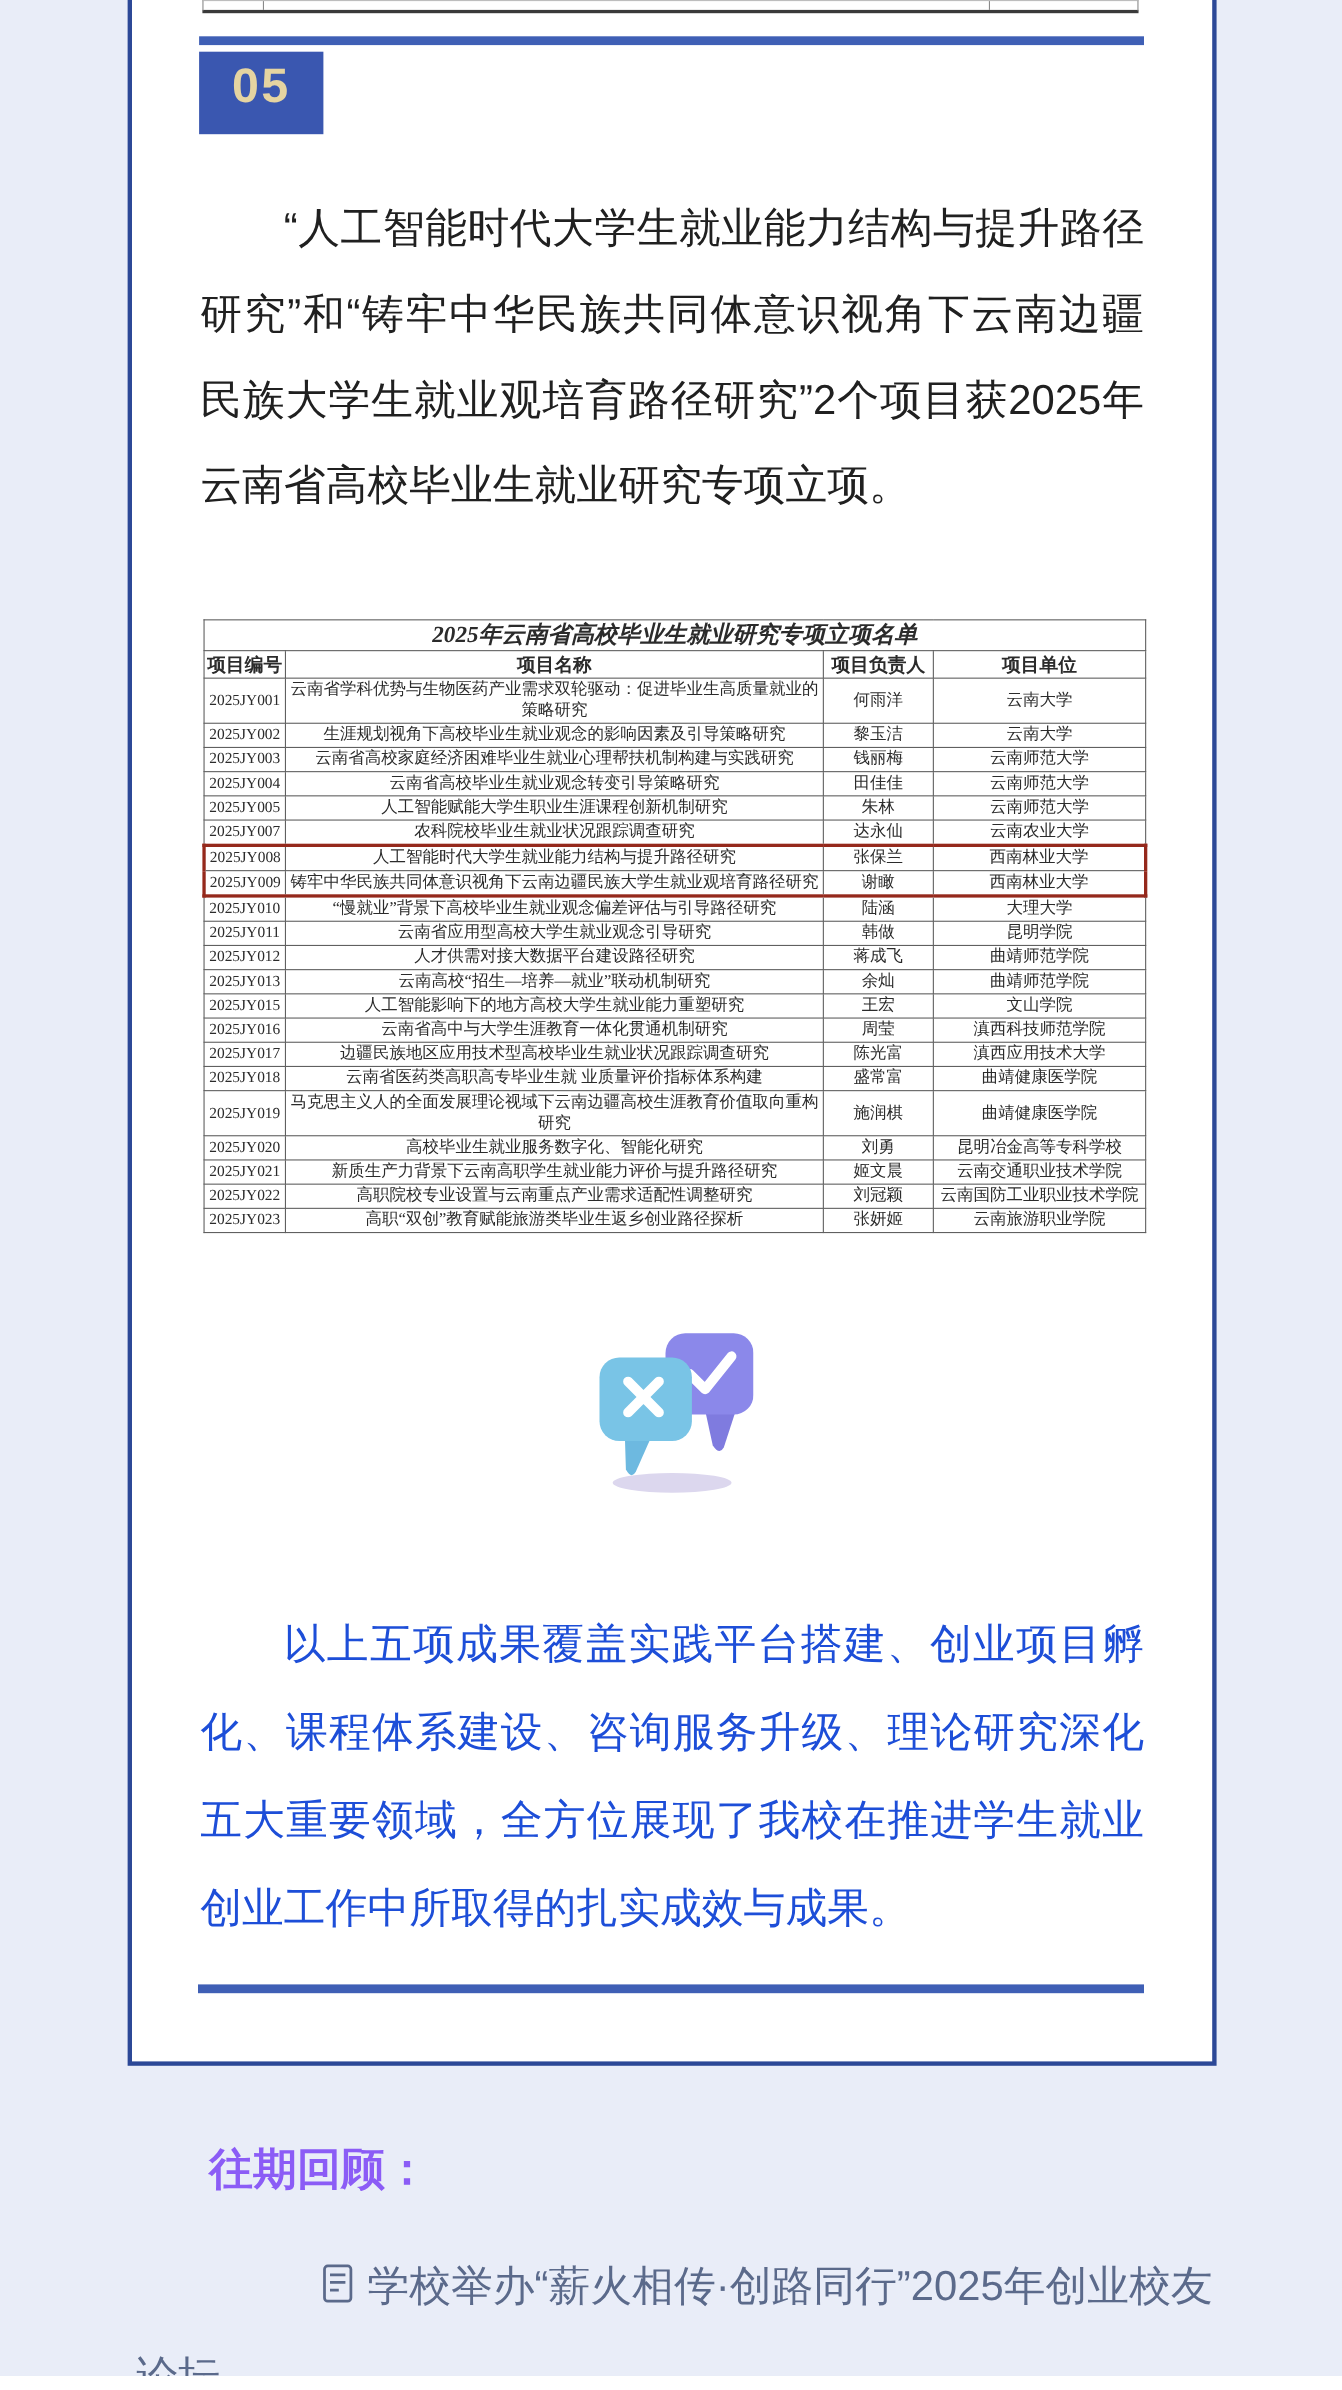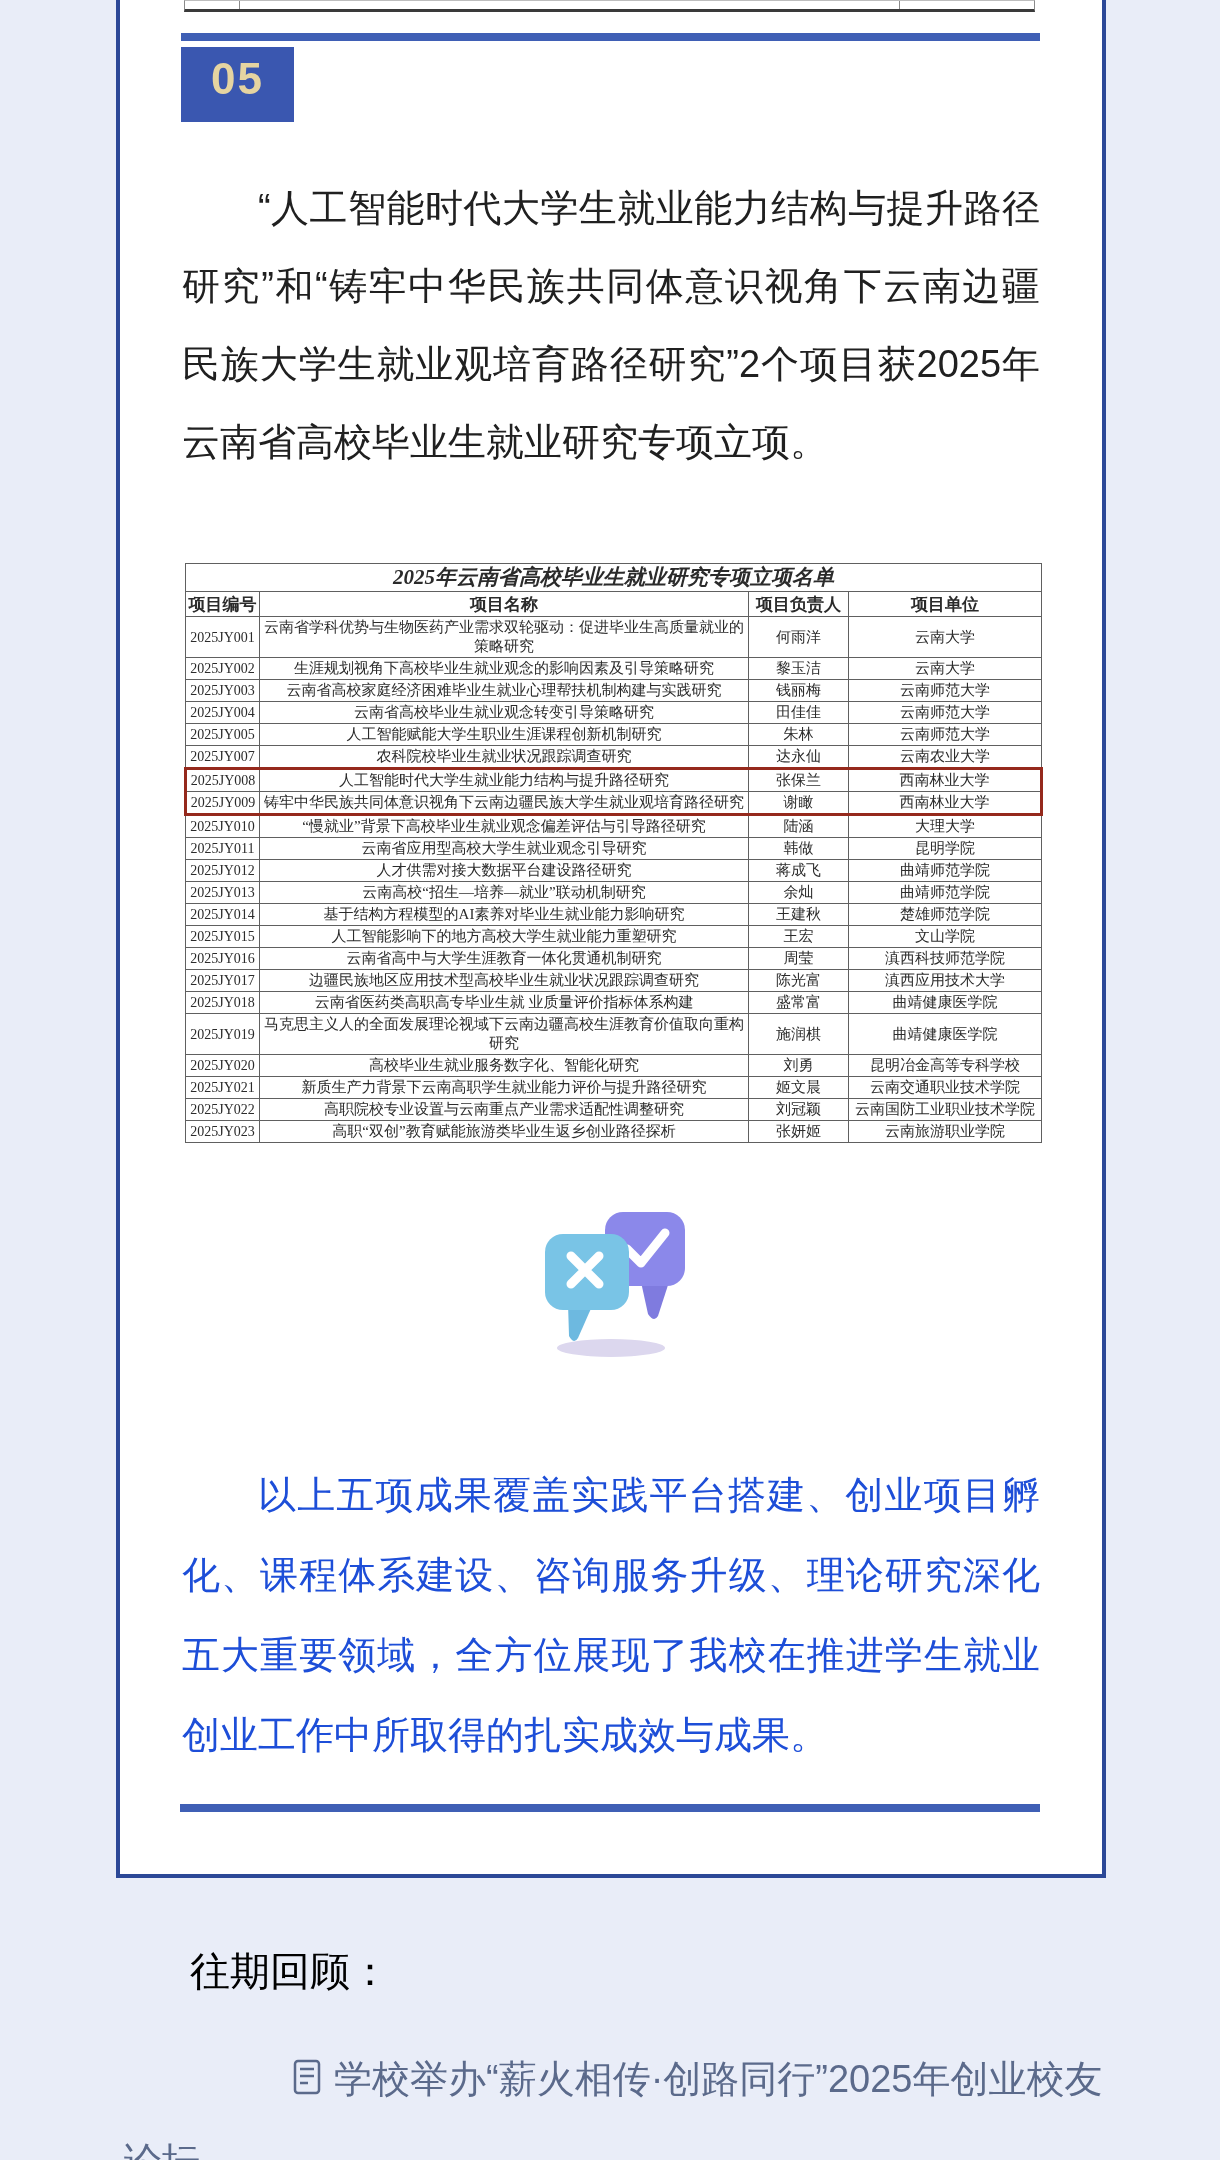--- a/index.html
+++ b/index.html
@@ -31,22 +31,22 @@
   td.ttl{font-size:21px;font-weight:bold;height:27px;border-bottom:1px solid #606060;line-height:27px;padding:0;font-style:italic;}
   tr.hdr td{font-weight:bold;font-size:17px;height:22px;}
   td.id{font-size:14px;}
   tr.hl td:first-child{border-left:3px solid #95291c;}
   tr.hl td:last-child{border-right:3px solid #95291c;}
   tr.hl-top td{border-top:3px solid #95291c;}
   tr.hl-bottom td{border-bottom:3px solid #95291c;}
   
   .emoji{position:absolute;left:535px;top:1192px;width:150px;height:170px;}
   
-  .footer-heading{position:absolute;left:190px;top:1944px;font-size:40px;font-weight:normal;
-                  color:#000000;}
+  .footer-heading{position:absolute;left:190px;top:1944px;font-size:40px;font-weight:bold;
+                  color:#8b5cf6;}
   .footer-link{position:absolute;left:124px;top:2002px;width:980px;font-size:38px;
                line-height:78px;color:#5b6a8b;text-indent:84px;text-align:left;cursor:pointer;}
   .doc-icon{display:inline-block;vertical-align:-4px;margin-right:12px;}
   .bottom-strip{position:absolute;left:0;top:2160px;width:1220px;height:13px;background:#ffffff;}
 </style>
 </head>
 <body>
 
 <div id="page">
 
@@ -147,26 +147,20 @@
             <td>蒋成飞</td>
             <td>曲靖师范学院</td>
           </tr>
       <tr>
             <td class="id">2025JY013</td>
             <td>云南高校“招生—培养—就业”联动机制研究</td>
             <td>余灿</td>
             <td>曲靖师范学院</td>
           </tr>
       <tr>
-            <td class="id">2025JY014</td>
-            <td>基于结构方程模型的AI素养对毕业生就业能力影响研究</td>
-            <td>王建秋</td>
-            <td>楚雄师范学院</td>
-          </tr>
-      <tr>
             <td class="id">2025JY015</td>
             <td>人工智能影响下的地方高校大学生就业能力重塑研究</td>
             <td>王宏</td>
             <td>文山学院</td>
           </tr>
       <tr>
             <td class="id">2025JY016</td>
             <td>云南省高中与大学生涯教育一体化贯通机制研究</td>
             <td>周莹</td>
             <td>滇西科技师范学院</td>

